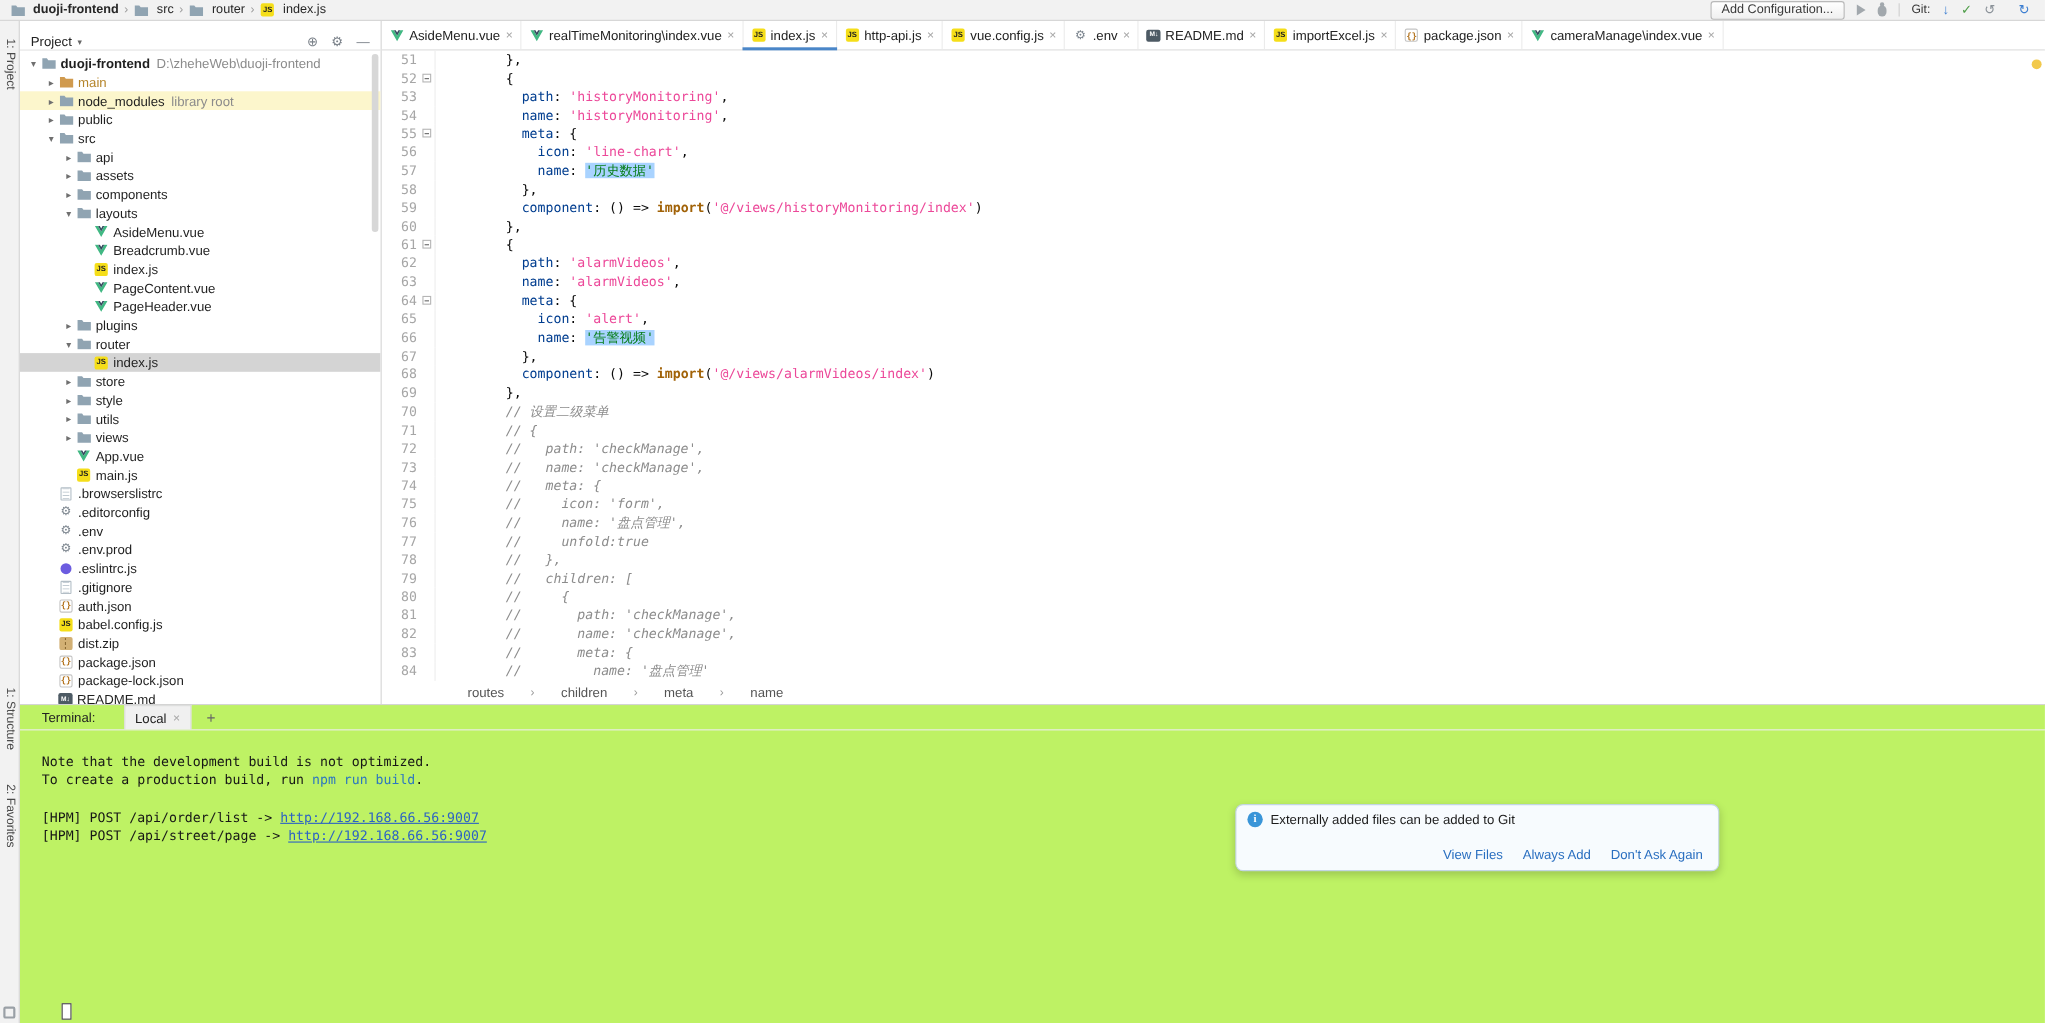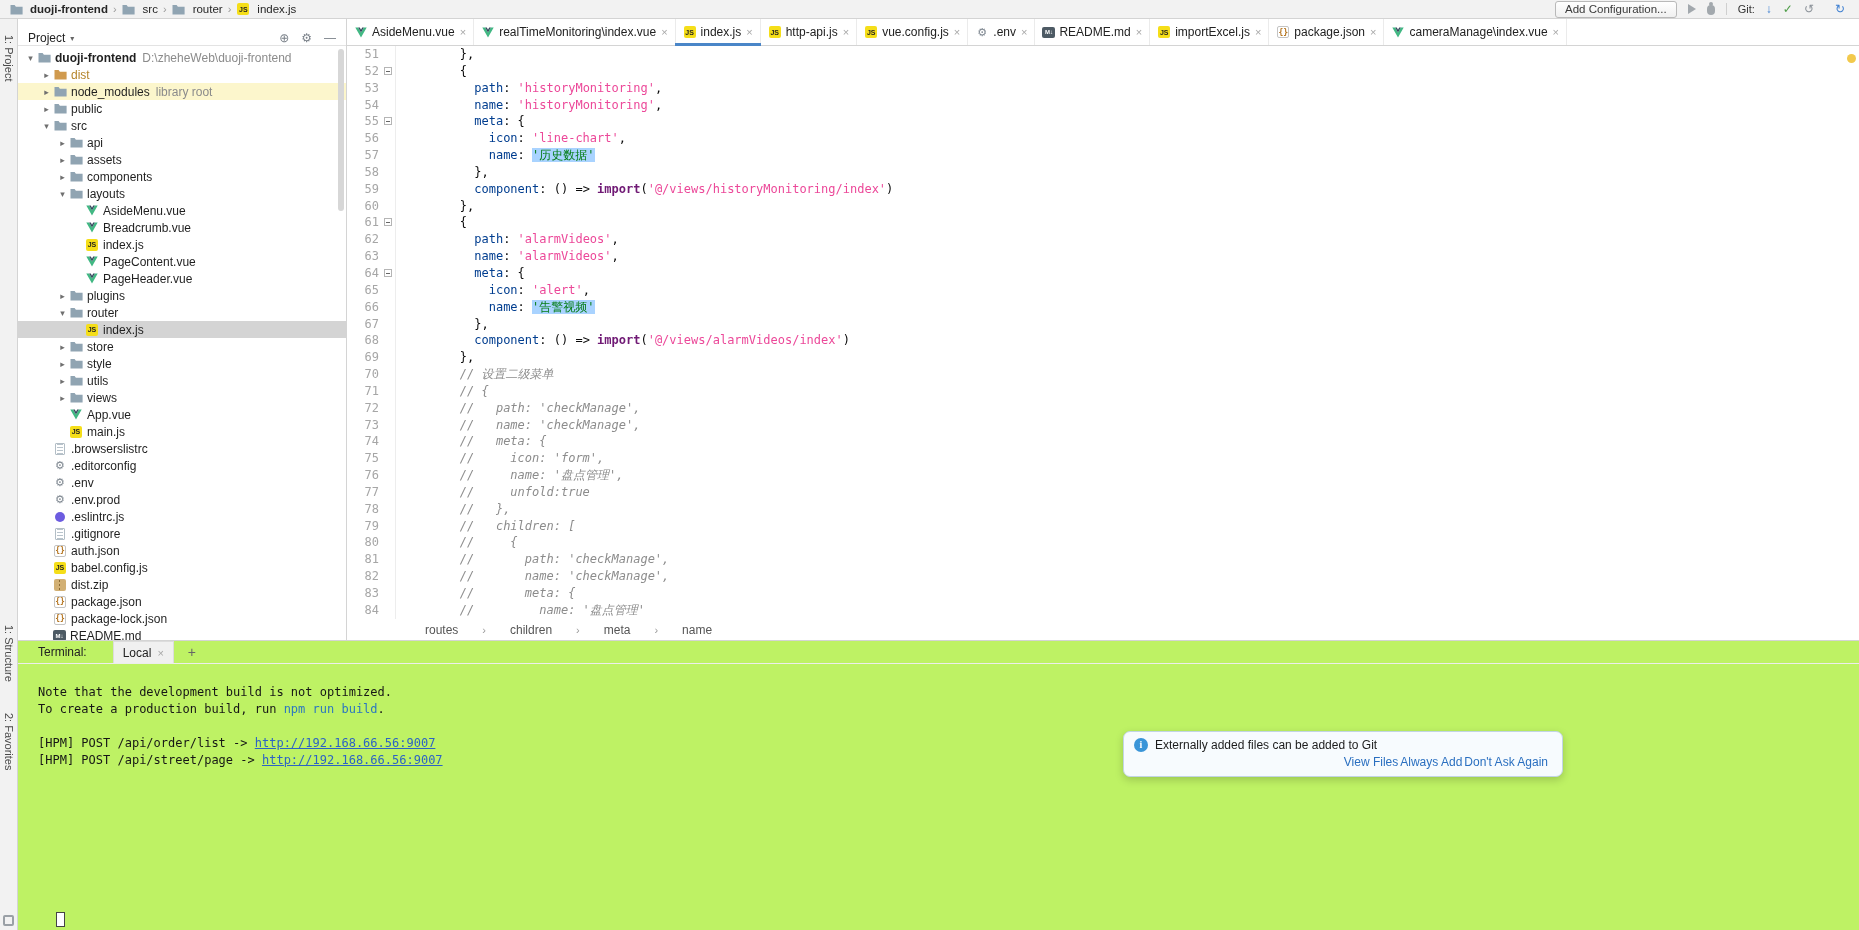--- a/index.html
+++ b/index.html
@@ -83,21 +83,21 @@
   .codewrap{font:12px/16.85px "DejaVu Sans Mono",monospace;white-space:pre}
   .cl{display:flex;height:16.85px}
   .ln{width:32px;text-align:right;color:#a6a6a6;flex:none}
   .fold{width:17px;flex:none;border-right:1px solid #ededed;position:relative}
   .fold-box{position:absolute;right:3px;top:4px;width:8px;height:8px;border:1px solid #b5b5b5;background:#fff;cursor:pointer}
   .fold-box::after{content:"";position:absolute;left:1px;right:1px;top:3px;height:0;border-top:1px solid #666}
   .ct{padding-left:6px;cursor:text}
   .sg-p{color:#0a0a0a}
   .sg-k{color:#003d8f}
   .sg-s{color:#ec4899}
-  .sg-i{color:#701a75;font-weight:bold}
+  .sg-i{color:#a16207;font-weight:bold}
   .sg-c{color:#8c8c8c;font-style:italic}
   .sg-hl{color:#067d17;background:#a9d3ff}
   .annotation{position:absolute;left:299px;top:441px;color:#ee3f3b;font-size:17px;font-weight:500;
     letter-spacing:.5px;white-space:nowrap}
   .emark{position:absolute;right:3px;top:8px;width:9px;height:9px;border-radius:50%;background:#f2c94c}
   .ecrumbs{position:absolute;bottom:0;left:0;right:0;height:21px;display:flex;align-items:center;
     padding-left:58px;color:#555;background:#fff}
   .ecrumb{margin:0 20px;cursor:pointer}
 
   
@@ -114,21 +114,21 @@
   .tseg-link{color:#2c63c4;text-decoration:underline;cursor:pointer}
   .tcursor{position:absolute;left:38px;bottom:3px;width:9px;height:15px;border:1px solid #444;background:#fff}
 
   
   .notif{position:absolute;right:296px;top:731px;width:440px;background:#f7fbfe;border:1px solid #c2d5e4;
     border-radius:7px;box-shadow:0 3px 8px rgba(0,0,0,.18);padding:6px 10px 7px 10px;z-index:10}
   .nrow1{display:flex;align-items:center;gap:7px}
   .ninfo{width:14px;height:14px;border-radius:50%;background:#3a95d8;color:#fff;
     font:bold 10px/14px "Liberation Serif",serif;text-align:center;flex:none}
   .nmsg{color:#1c1c1c}
-  .nrow2{display:flex;justify-content:flex-end;gap:2px;margin-top:3px;padding-right:4px}
+  .nrow2{display:flex;justify-content:flex-end;gap:18px;margin-top:18px;padding-right:4px}
   .nact{color:#2a6fc0;cursor:pointer;text-decoration:none}
 </style>
 </head>
 <body>
 
 <div class="titlebar">
   <div class="tb-crumbs" id="tb-crumbs">
       <span class="tbc">
         <span class="ic ic-folder">
           <svg width="13" height="11" viewBox="0 0 13 11">
@@ -204,21 +204,21 @@
         <span class="lbl b">duoji-frontend</span>
         <span class="extra">D:\zheheWeb\duoji-frontend</span>
       </div>
       <div class="row excluded" style="padding-left: 22px;">
         <span class="chev">▸</span>
         <span class="ic ic-folder-excluded">
           <svg width="13" height="11" viewBox="0 0 13 11">
             <path d="M0.5 1h4.1l1.3 1.7h6.7V10.5H0.5z" fill="#d09a4e"></path>
           </svg>
         </span>
-        <span class="lbl">dist</span>
+        <span class="lbl">main</span>
       </div>
       <div class="row libroot" style="padding-left: 22px;">
         <span class="chev">▸</span>
         <span class="ic ic-folder">
           <svg width="13" height="11" viewBox="0 0 13 11">
             <path d="M0.5 1h4.1l1.3 1.7h6.7V10.5H0.5z" fill="#90a4b2"></path>
           </svg>
         </span>
         <span class="lbl">node_modules</span>
         <span class="extra">library root</span>

